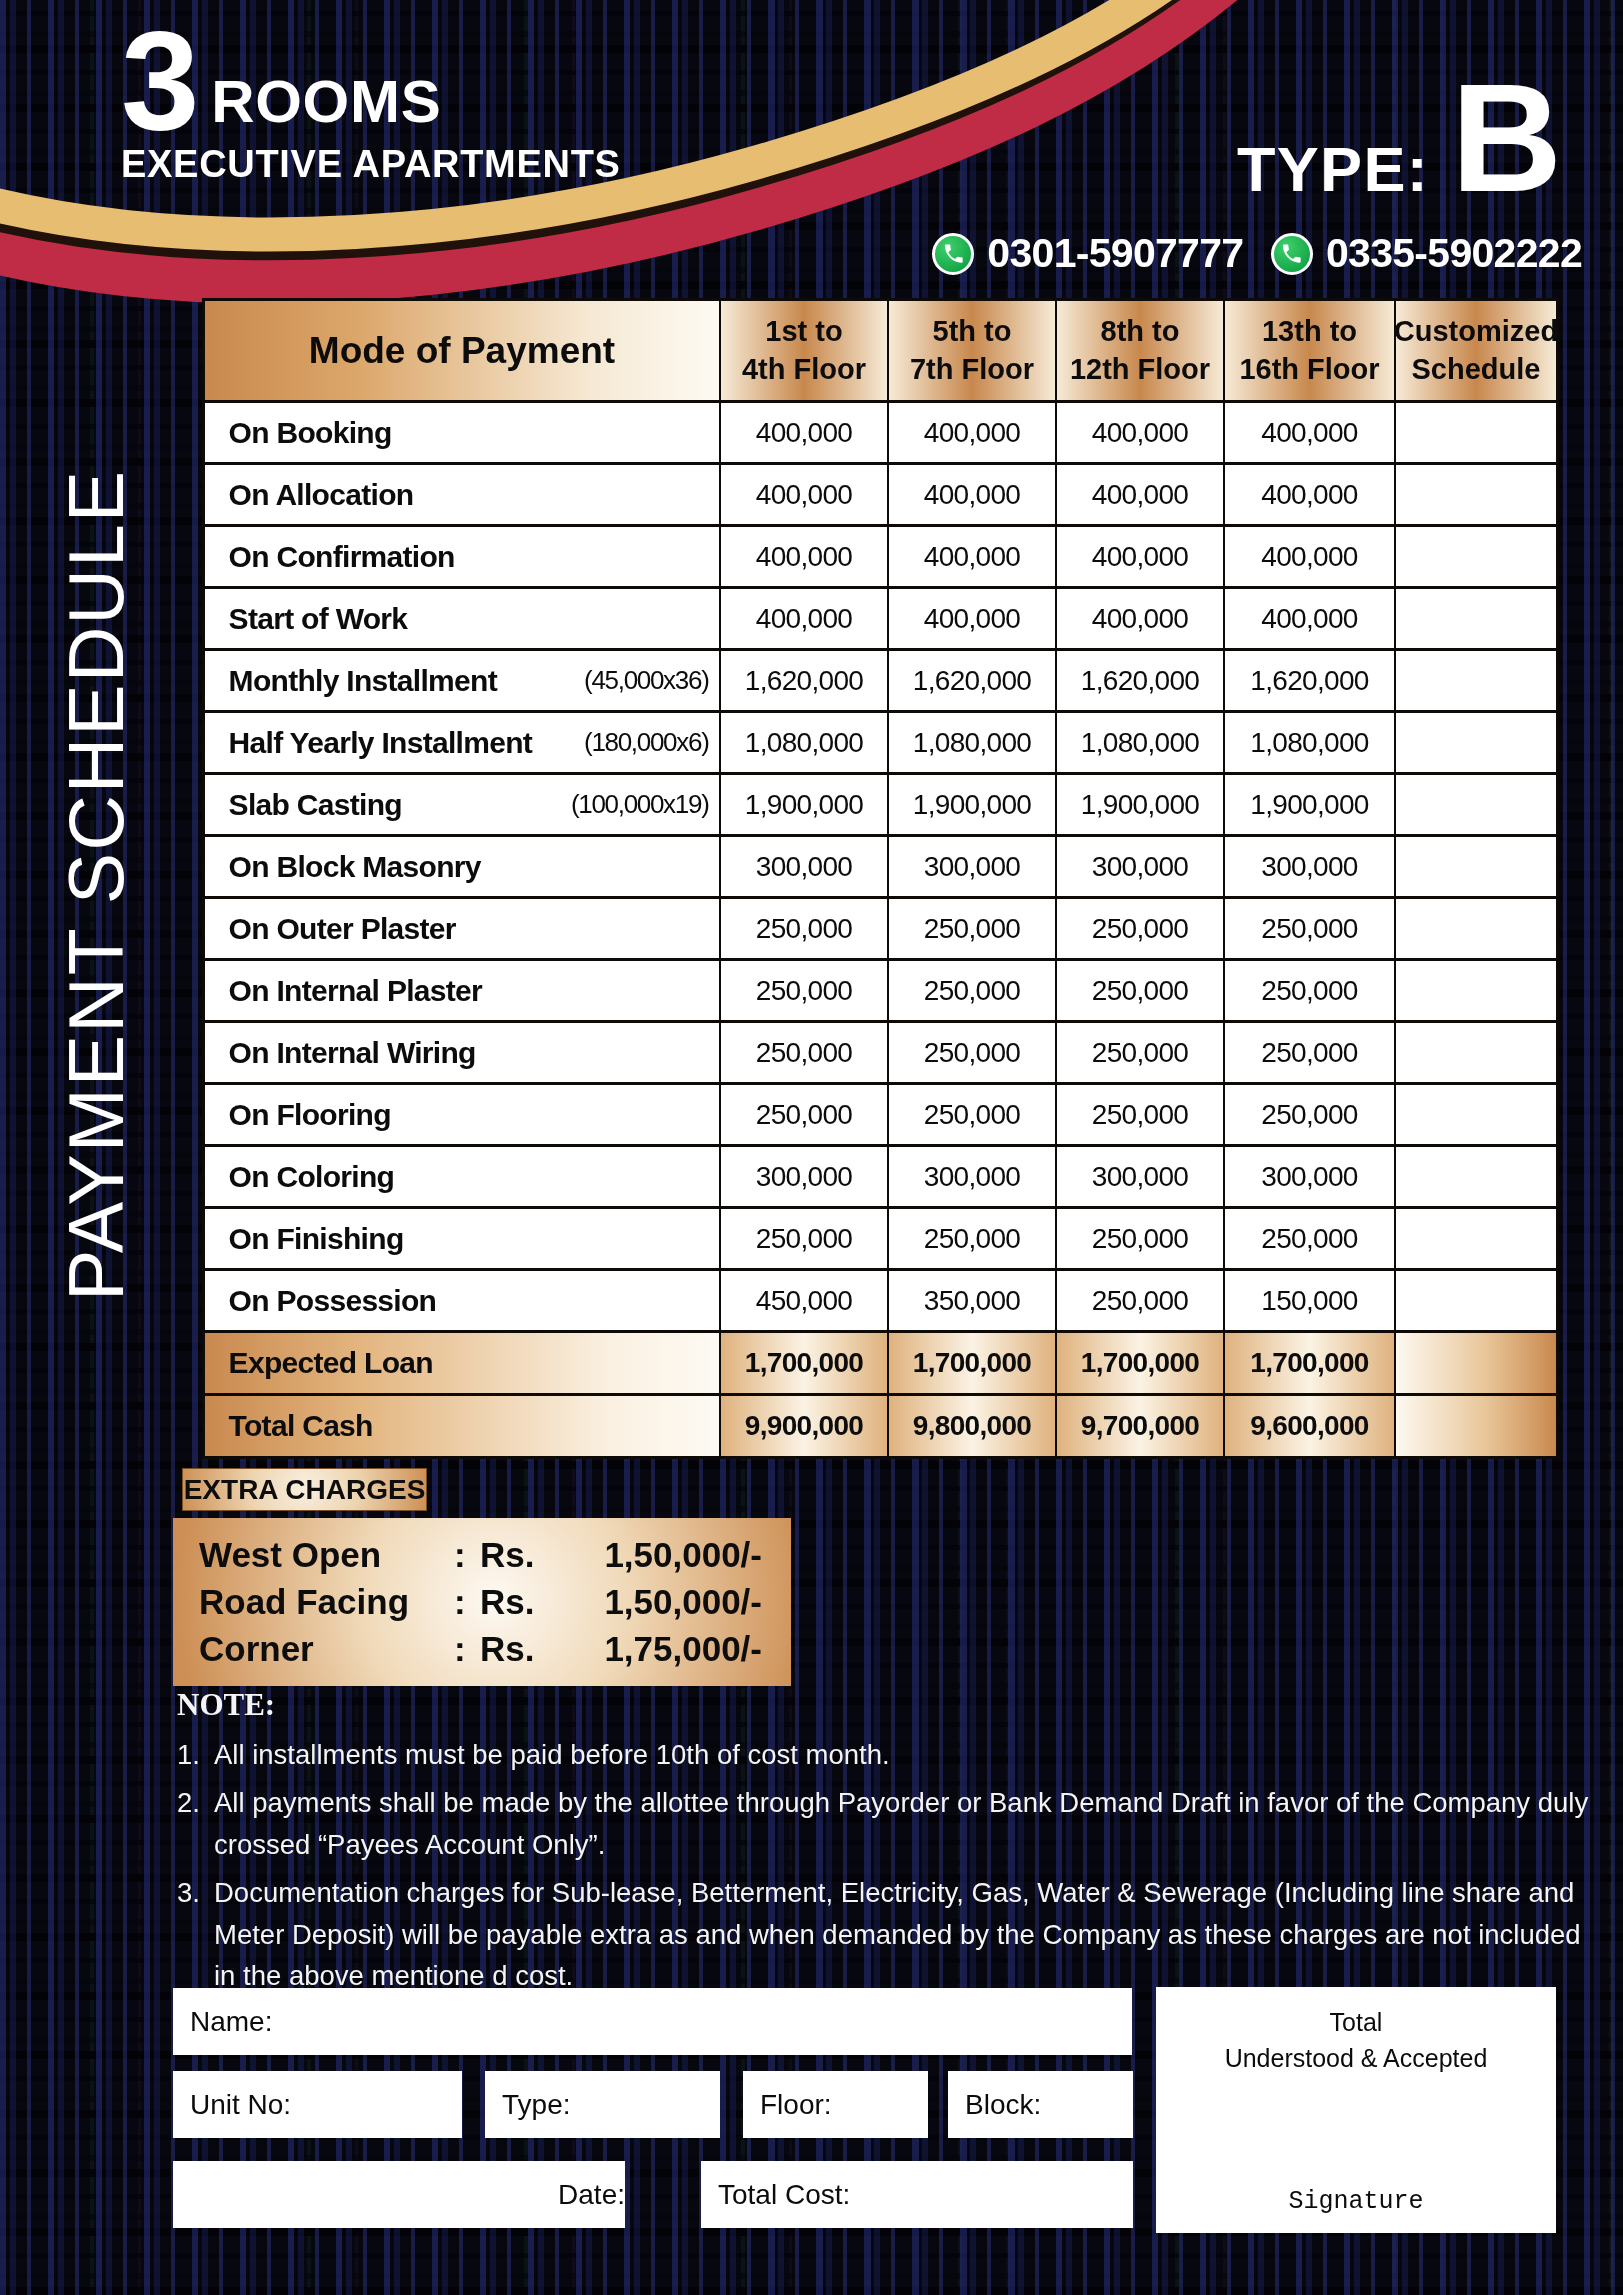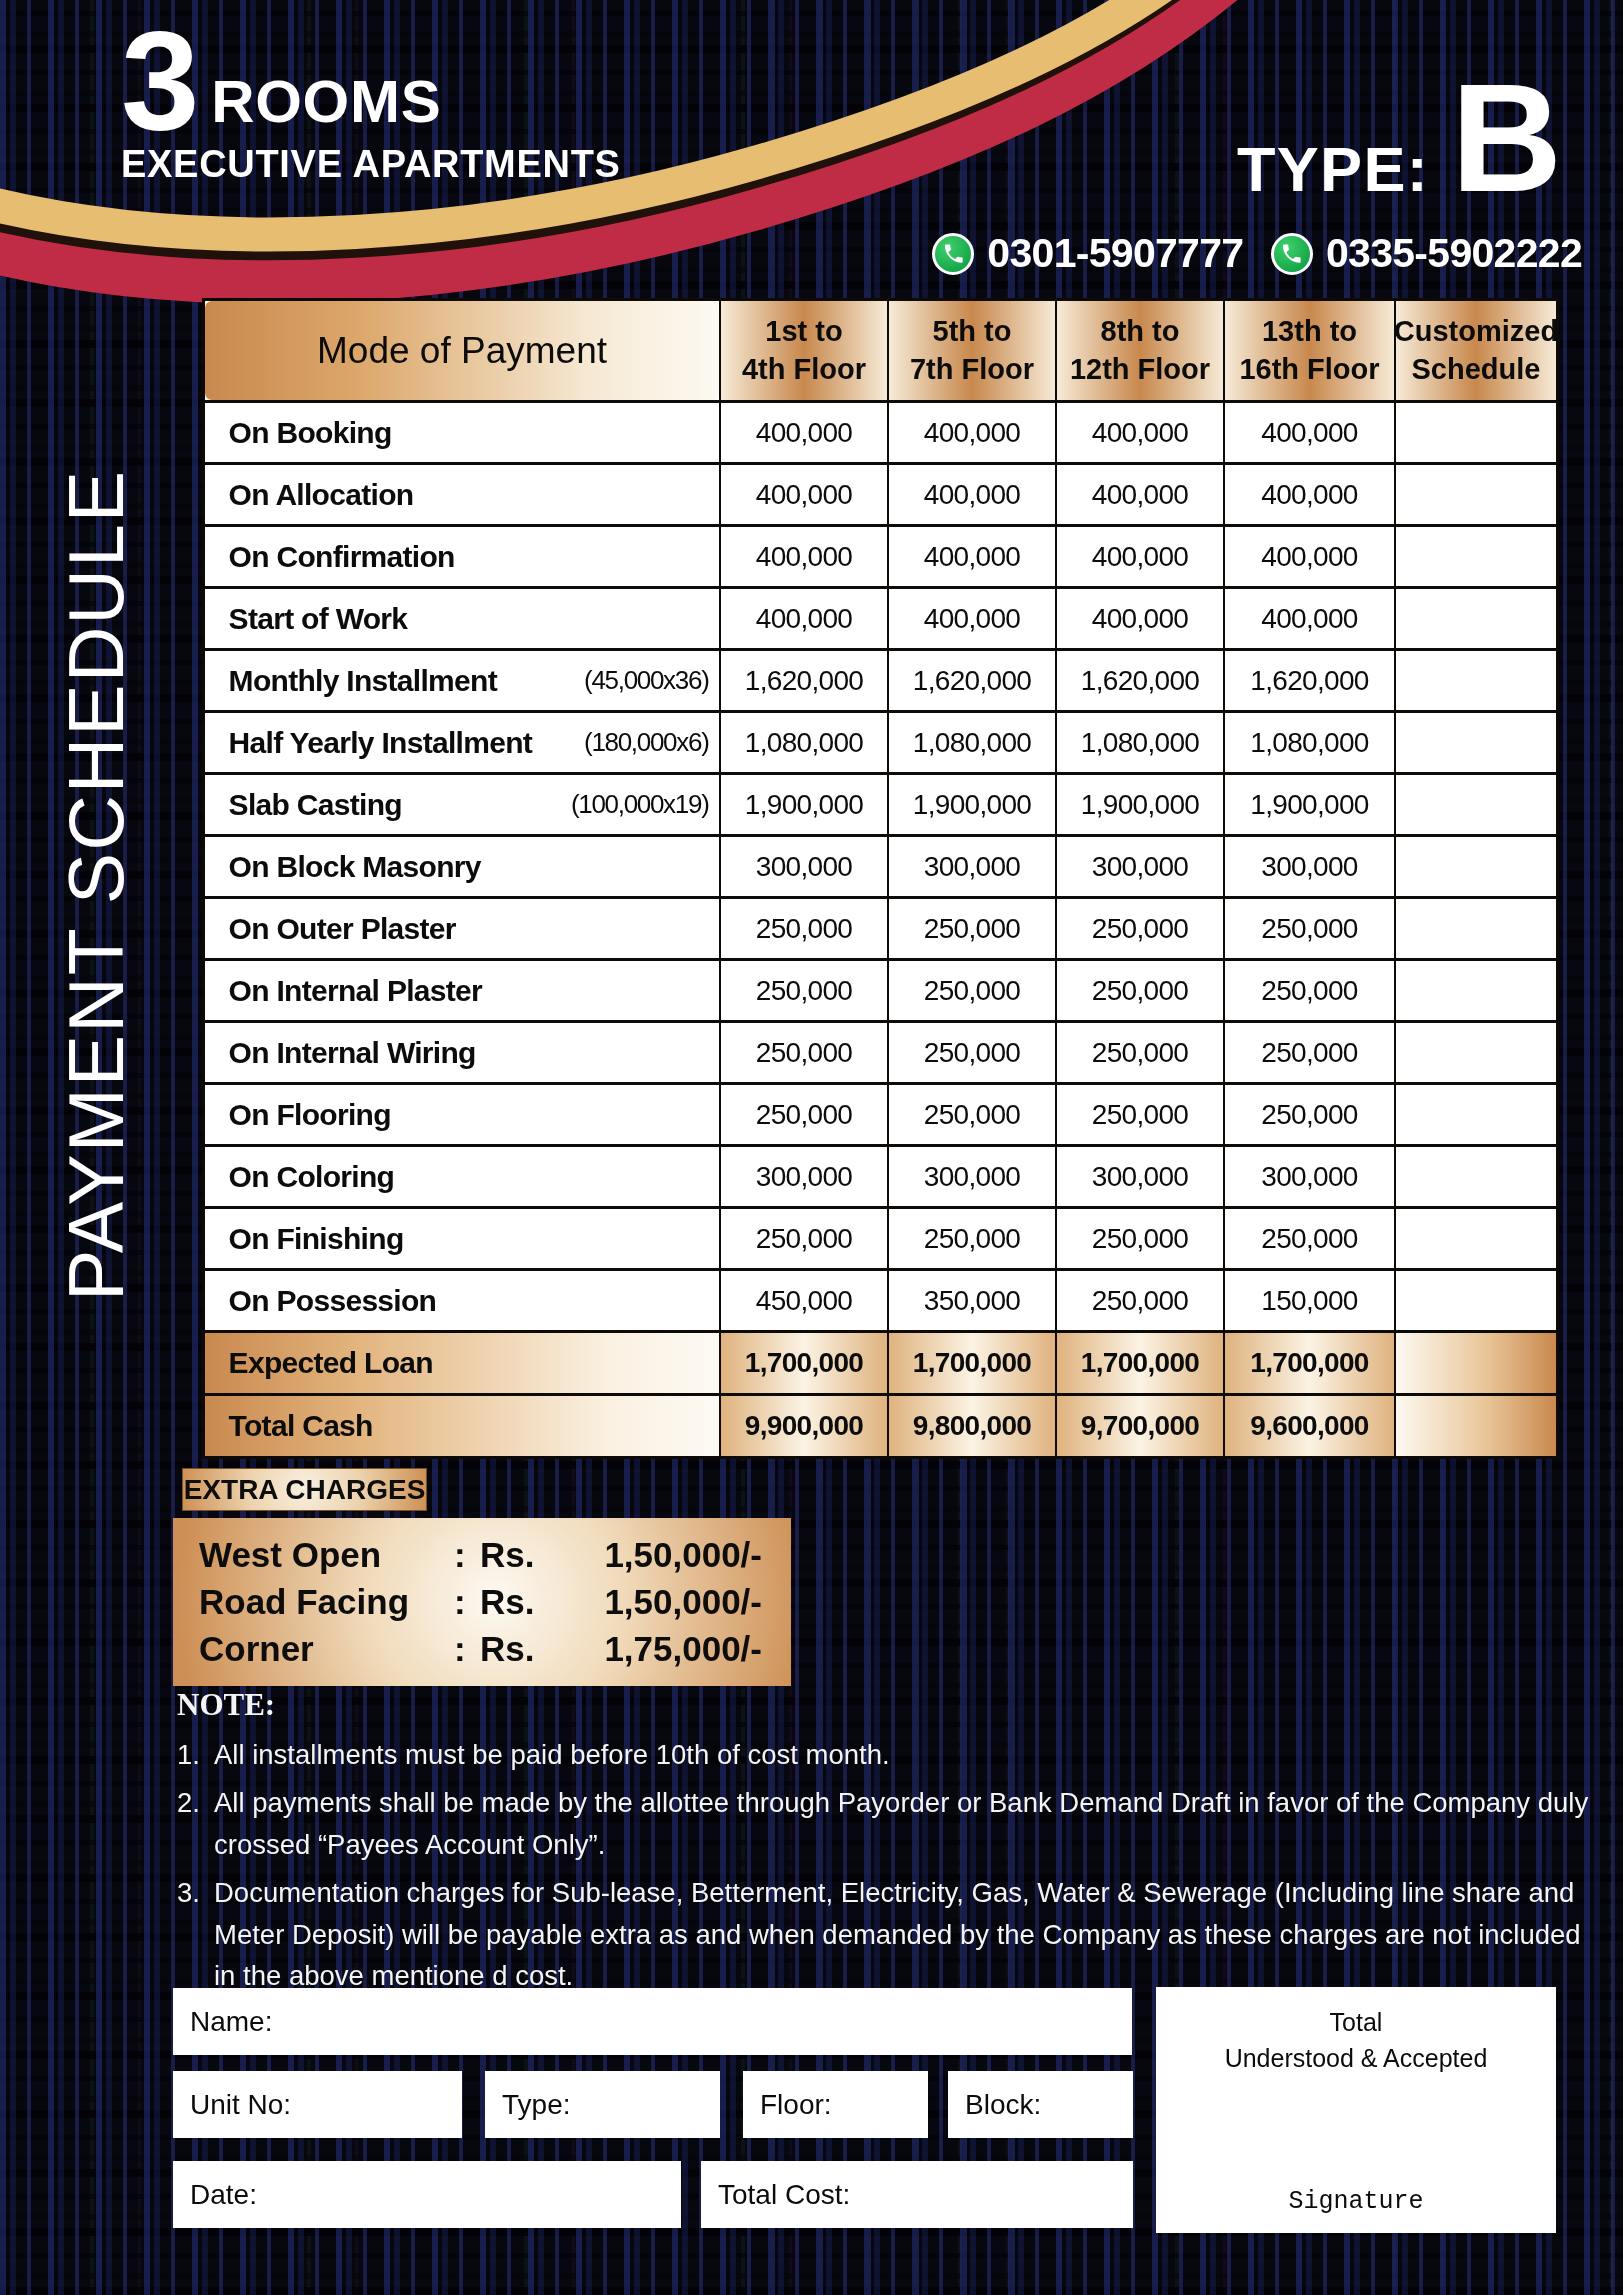--- a/index.html
+++ b/index.html
@@ -47,21 +47,21 @@
     position:absolute;left:202px;top:298px;width:1351px;
     border:3.9px solid #0d0a08;background:#fff;
     display:grid;
     grid-template-columns:514px 168px 168px 168px 171px 162px;
   }
   .pt-cell{border-left:2px solid #0d0a08;border-top:3.3px solid #0d0a08;
     display:flex;align-items:center;justify-content:center;background:#fff;box-sizing:border-box;color:#0c0c0c;}
   .pt-cell.first-col{border-left:none;}
   .pt-cell.hd{border-top:none;height:99px;}
   .hd-mode{background:linear-gradient(90deg,#c9894e 0%,#dca76b 30%,#f6e9d4 75%,#fdfaf3 100%);
-    font-size:37px;font-weight:normal;border-radius:7px;}
+    font-size:37px;font-weight:bold;}
   .hd-col{background:linear-gradient(90deg,#f6ead6 0%,#c8884d 50%,#f6ead6 100%);
     font-size:29px;font-weight:bold;flex-direction:column;line-height:1.3;text-align:center;}
   .row-cell{height:62px;}
   .lab{justify-content:flex-start;padding:0 10.5px 0 23.6px;}
   .lab-inner{width:100%;display:flex;justify-content:space-between;align-items:center;}
   .row-label{font-size:30px;font-weight:bold;letter-spacing:-0.7px;}
   .row-qty{font-size:26px;letter-spacing:-1.3px;}
   .val{font-size:28px;letter-spacing:-0.7px;}
   .sum-cell{height:63px;}
   .hl-lab{background:linear-gradient(90deg,#c9894e 0%,#e3b57f 30%,#faf0e0 78%,#fdfaf4 100%);}
@@ -90,21 +90,21 @@
   .note-item{display:grid;grid-template-columns:37px 1fr;font-size:27.5px;line-height:1.52;margin-bottom:6.5px;}
 
   
   .fbox{position:absolute;background:#fff;display:flex;align-items:center;
     padding-left:17px;box-sizing:border-box;font-size:28px;color:#0c0c0c;}
   .box-name{left:173px;top:1988px;width:959px;height:67px;}
   .box-unit{left:173px;top:2071px;width:289px;height:67px;}
   .box-type{left:485px;top:2071px;width:235px;height:67px;}
   .box-floor{left:743px;top:2071px;width:185px;height:67px;}
   .box-block{left:948px;top:2071px;width:185px;height:67px;}
-  .box-date{left:173px;top:2161px;width:508px;height:67px;}
+  .box-date{left:173px;top:2161px;width:452px;height:67px;justify-content:flex-end;}
   .box-cost{left:701px;top:2161px;width:432px;height:67px;}
   .sign-box{position:absolute;left:1156px;top:1987px;width:400px;height:246px;background:#fff;
     display:flex;flex-direction:column;justify-content:space-between;align-items:center;
     padding:17px 13px;box-sizing:border-box;color:#0c0c0c;}
   .accept-text{font-size:25px;text-align:center;line-height:1.45;}
   .signature-label{font-size:25px;font-family:Liberation Mono, monospace;}
 </style>
 </head>
 <body>
 

